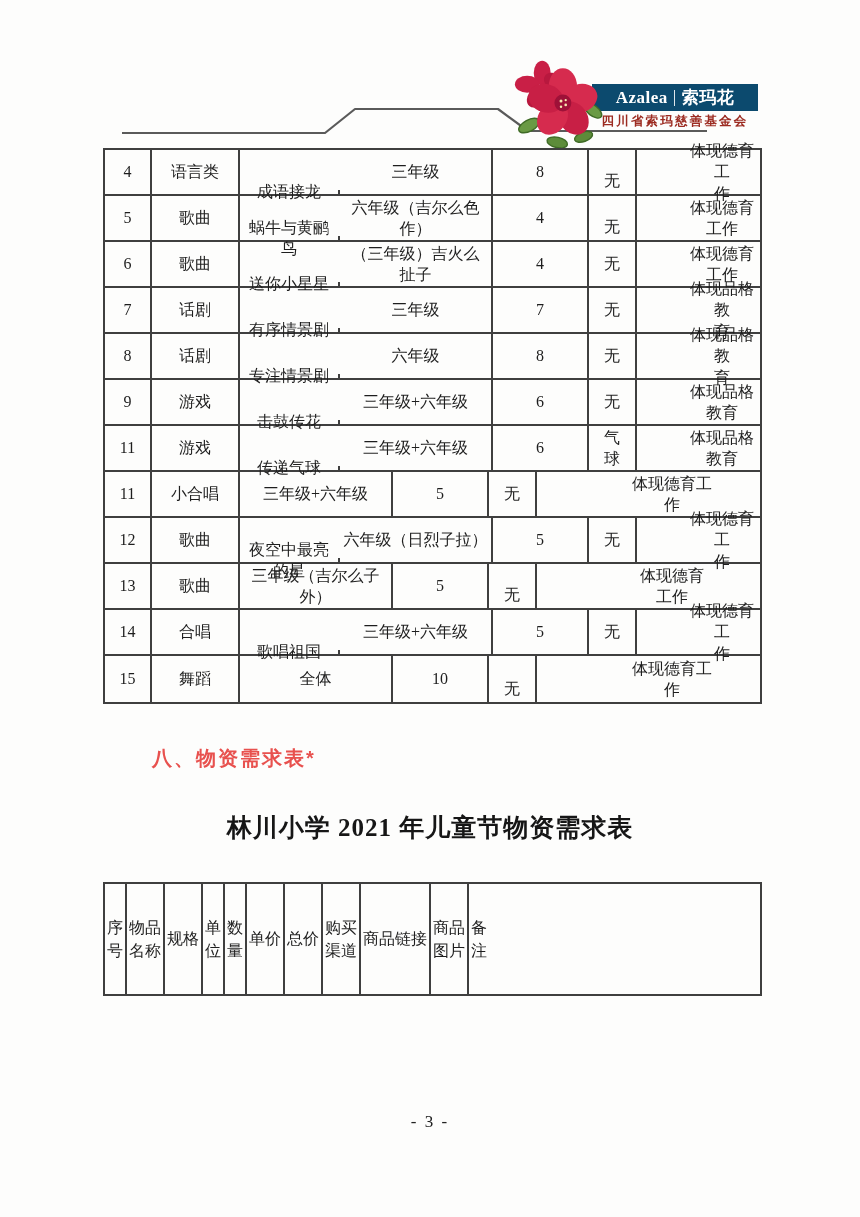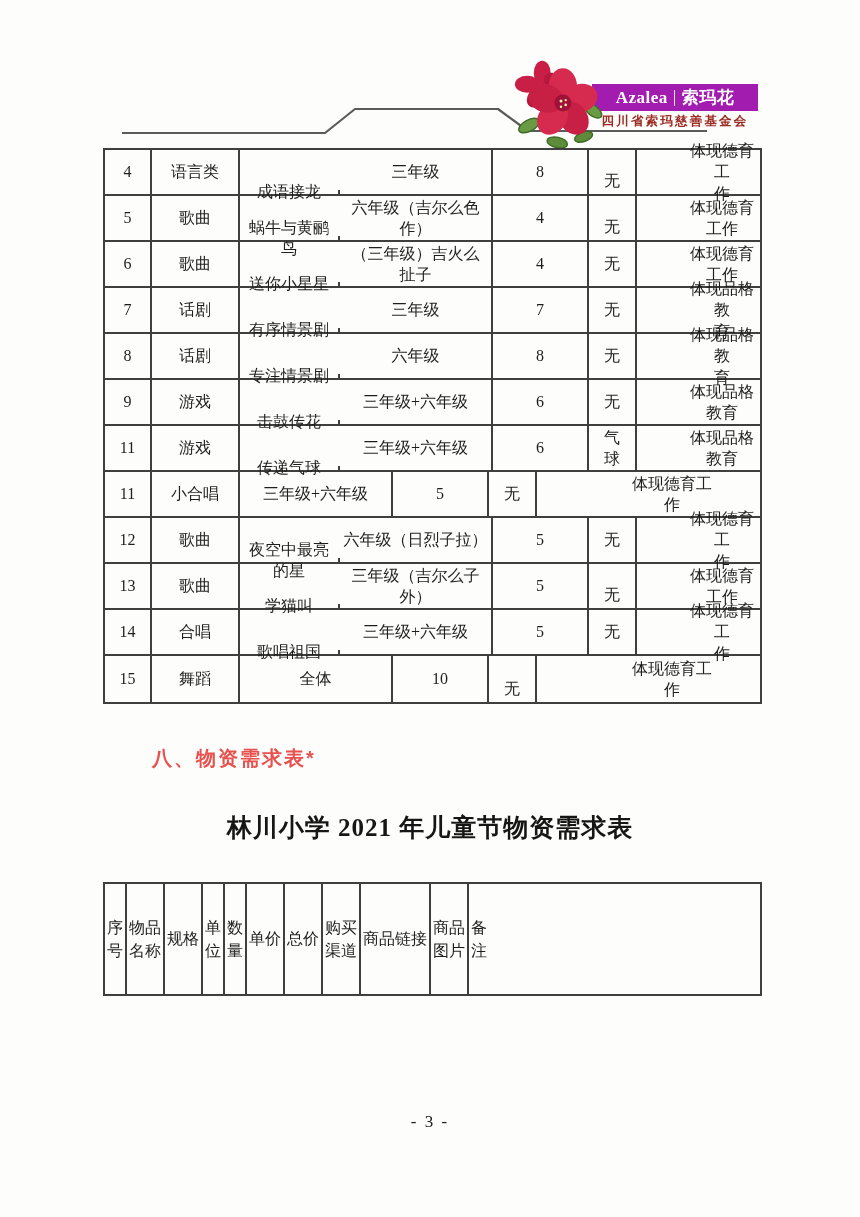--- a/index.html
+++ b/index.html
@@ -117,21 +117,21 @@
         <ellipse cx="63" cy="66" rx="15" ry="19" fill="#c81f45" transform="rotate(144 63 66)"></ellipse>
         <ellipse cx="41" cy="66" rx="15" ry="19" fill="#d62b4e" transform="rotate(216 41 66)"></ellipse>
         <ellipse cx="34" cy="45" rx="15" ry="19" fill="#c81f45" transform="rotate(288 34 45)"></ellipse>
         <circle cx="52" cy="50" r="9" fill="#9e1138"></circle>
         <circle cx="50" cy="48" r="1.6" fill="#f7e9b0"></circle>
         <circle cx="55" cy="52" r="1.4" fill="#f7e9b0"></circle>
         <circle cx="50" cy="54" r="1.3" fill="#f7e9b0"></circle>
         <circle cx="55" cy="47" r="1.2" fill="#f7e9b0"></circle>
       </g>
     </svg>
-    <div class="banner" style="background: #a21caf; justify-content: center;">
+    <div class="banner" style="background: #0c4a6e; justify-content: center;">
       <span>Azalea</span>
         <span class="sep">|</span>
         <span>索玛花</span>
     </div>
     <div class="org" style="color: rgb(156, 43, 33);">四川省索玛慈善基金会</div>
   </div>
 
   <div class="t1">
 
       <div class="tr">
@@ -233,21 +233,20 @@
         <div class="td c4">六年级（日烈子拉）</div>
         <div class="td c5">5</div>
         <div class="td c6">无</div>
         <div class="td c7">体现德育工
 作</div>
       </div>
 
       <div class="tr">
         <div class="td c1">13</div>
         <div class="td c2">歌曲</div>
-        <div class="td c3">学猫叫</div>
         <div class="td c4">三年级（吉尔么子
 外）</div>
         <div class="td c5">5</div>
         <div class="td c6 low">无</div>
         <div class="td c7">体现德育
 工作</div>
       </div>
 
       <div class="tr">
         <div class="td c1">14</div>

